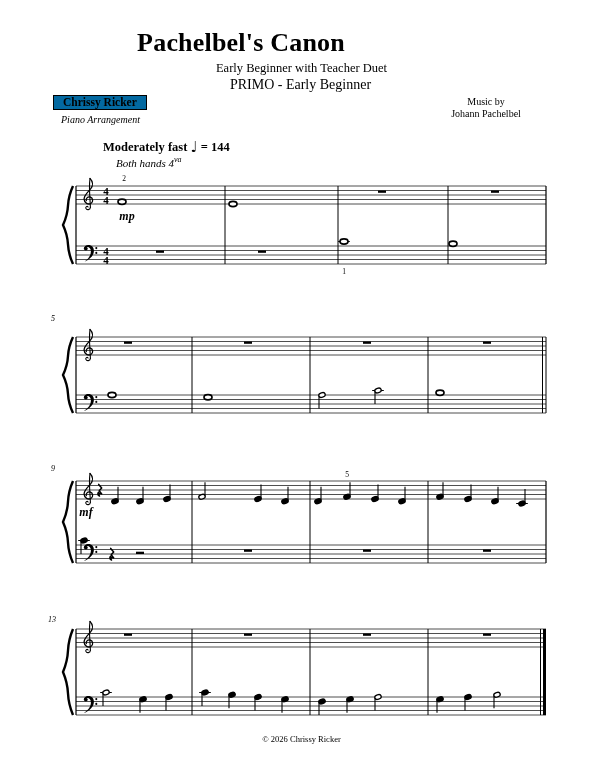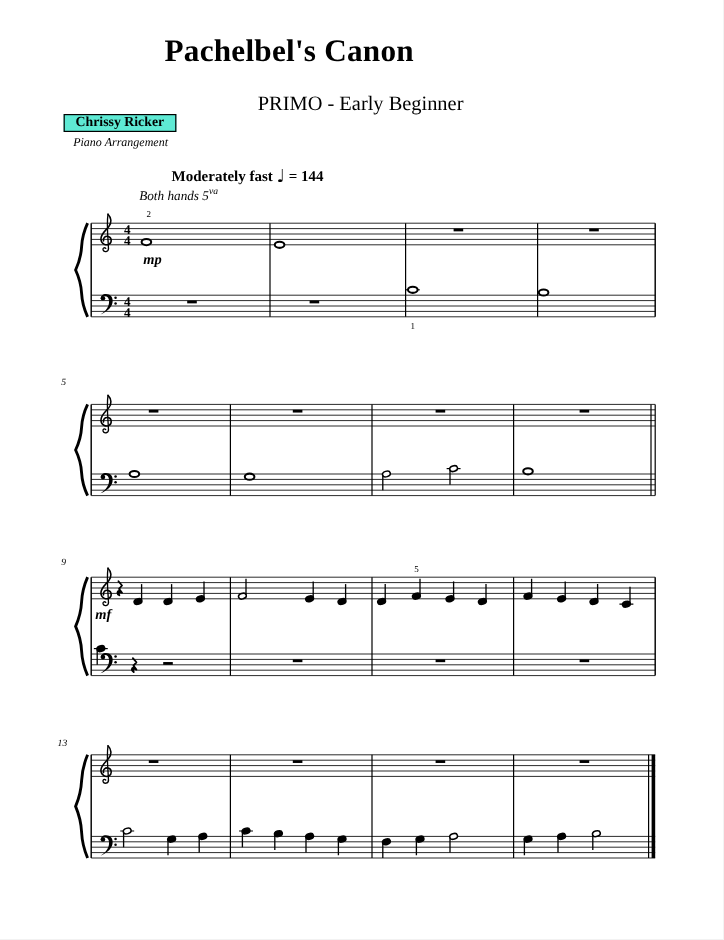--- a/index.html
+++ b/index.html
@@ -5,56 +5,61 @@
   html,body{margin:0;padding:0;background:#e8e8e8;}
   .page{
     position:relative;width:603px;height:783px;margin:0 auto;
     background:#ffffff;color:#000;
     font-family:"Liberation Serif", serif;
     overflow:hidden;
   }
   .abs{position:absolute;}
   .title{left:0;top:28px;width:482px;text-align:center;font-size:26px;font-weight:bold;letter-spacing:.2px;}
   .sub1{left:0;top:61px;width:603px;text-align:center;font-size:12.5px;}
-  .sub2{left:0;top:77px;width:601px;text-align:center;font-size:17px;}
-  .arr-box{left:53px;top:95px;border:1.5px solid #000;padding:0px 9px 1px 9px;font-size:11.5px;font-weight:bold;background:#5eead4;}
+  .sub2{left:0;top:77px;width:601px;text-align:center;font-size:14px;}
+  .arr-box{left:53px;top:95px;border:1.5px solid #000;padding:0px 9px 1px 9px;font-size:11.5px;font-weight:bold;background:#0369a1;}
   .arr-role{left:28px;top:114px;width:145px;text-align:center;font-style:italic;font-size:10px;}
   .credit{left:415px;top:96px;width:142px;text-align:center;font-size:10px;line-height:11.5px;}
-  .tempo{left:103px;top:137px;font-size:12.5px;font-weight:bold;margin-left:40px;}
+  .tempo{left:103px;top:137px;font-size:12.5px;font-weight:bold;}
   .tempo .qglyph{font-size:15px;font-family:"DejaVu Sans",sans-serif;font-weight:normal;position:relative;top:1px;}
   .direction{left:116px;top:155px;font-style:italic;font-size:11px;}
   .direction sup{font-size:8px;}
   .footer{left:0;top:735px;width:603px;text-align:center;font-size:8.5px;line-height:9.5px;}
   svg#score{position:absolute;left:0;top:0;width:603px;height:783px;}
   svg text.ts{font-family:"Liberation Serif",serif;font-size:11px;font-weight:bold;}
   svg text.dyn{font-family:"Liberation Serif",serif;font-size:12px;font-weight:bold;font-style:italic;}
   svg text.fing{font-family:"Liberation Serif",serif;font-size:7.5px;}
   svg text.mnum{font-family:"Liberation Serif",serif;font-size:8px;font-style:italic;}
 </style>
 </head>
 <body>
 
 <div class="page">
   <div class="abs title">Pachelbel's Canon</div>
+  <div class="abs sub1">Early Beginner with Teacher Duet</div>
   <div class="abs sub2">PRIMO - Early Beginner</div>
 
   <div class="abs arr-box">
     <span>Chrissy Ricker</span>
   </div>
   <div class="abs arr-role">Piano Arrangement</div>
 
+  <div class="abs credit">
+    <div>Music by</div>
+    <div>Johann Pachelbel</div>
+  </div>
 
   <div class="abs tempo">
     <span>Moderately fast</span>
     <span class="qglyph">♩</span>
     <span>= 144</span>
   </div>
 
   <div class="abs direction">
-    <span>Both hands 5</span><sup>va</sup>
+    <span>Both hands 4</span><sup>va</sup>
   </div>
 
   <svg id="score" viewBox="0 0 603 783" xmlns="http://www.w3.org/2000/svg">
       <g>
         <line x1="76" x2="546" y1="186" y2="186" stroke="#222" stroke-width="0.8"></line>
         <line x1="76" x2="546" y1="190.5" y2="190.5" stroke="#222" stroke-width="0.8"></line>
         <line x1="76" x2="546" y1="195" y2="195" stroke="#222" stroke-width="0.8"></line>
         <line x1="76" x2="546" y1="199.5" y2="199.5" stroke="#222" stroke-width="0.8"></line>
         <line x1="76" x2="546" y1="204" y2="204" stroke="#222" stroke-width="0.8"></line>
         <line x1="76" x2="546" y1="246" y2="246" stroke="#222" stroke-width="0.8"></line>
@@ -268,14 +273,15 @@
         <line x1="437" x2="437" y1="700.25" y2="712.75" stroke="#000" stroke-width="1.1"></line>
         <ellipse cx="468" cy="697" rx="3.3" ry="2.3" fill="#000" stroke="#000" stroke-width="1.3" transform="rotate(-18 468 697)"></ellipse>
         <line x1="465" x2="465" y1="698" y2="710.5" stroke="#000" stroke-width="1.1"></line>
         <ellipse cx="497" cy="694.75" rx="3.3" ry="2.3" fill="#fff" stroke="#000" stroke-width="1.3" transform="rotate(-18 497 694.75)"></ellipse>
         <line x1="494" x2="494" y1="695.75" y2="708.25" stroke="#000" stroke-width="1.1"></line>
         <text x="52" y="622" class="mnum" text-anchor="middle">13</text>
       </g>
     </svg>
 
   <div class="abs footer">
+    <div>© 2026 Chrissy Ricker</div>
   </div>
 </div>
 
 </body></html>

